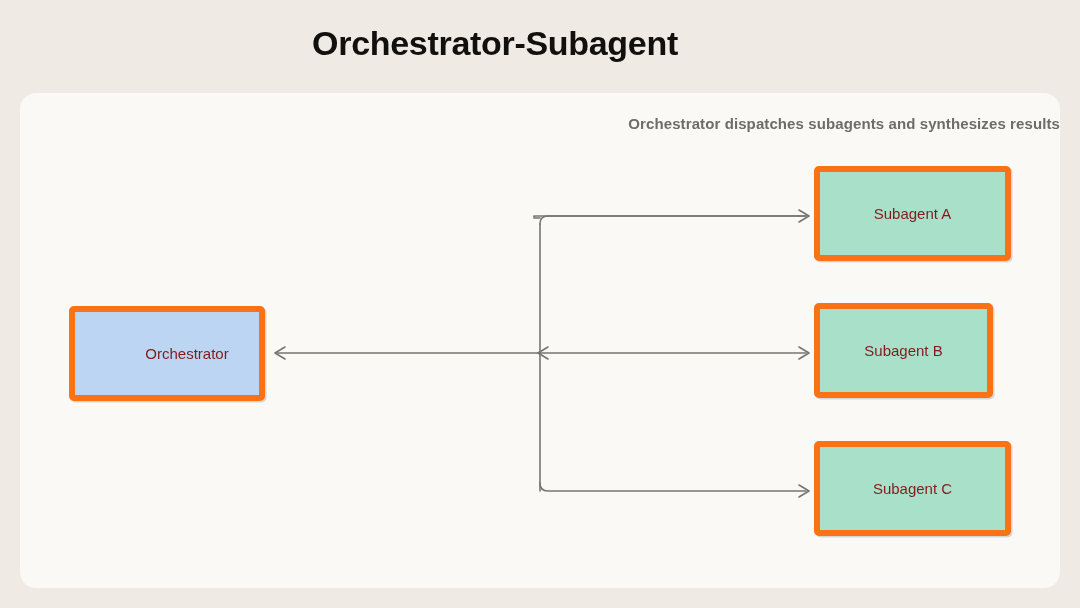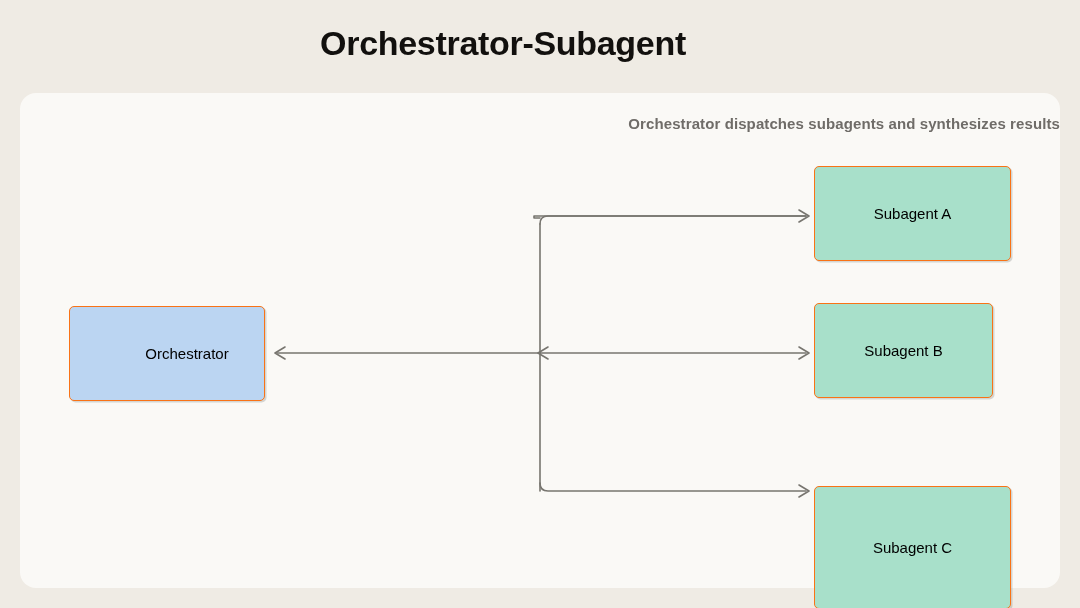--- a/index.html
+++ b/index.html
@@ -13,21 +13,21 @@
     font-family: "Liberation Sans", sans-serif;
     overflow: hidden;
   }
   #stage {
     position: relative;
     width: 1080px;
     height: 608px;
   }
   .title {
     position: absolute;
-    left: 8px;
+    left: 0;
     top: 24px;
     width: 990px;
     text-align: center;
     font-size: 34px;
     font-weight: bold;
     color: #12100e;
     letter-spacing: -0.3px;
   }
   .card {
     position: absolute;
@@ -52,27 +52,27 @@
   .edges {
     position: absolute;
     left: 0;
     top: 0;
     width: 1040px;
     height: 495px;
   }
   .node {
     position: absolute;
     box-sizing: border-box;
-    border: 1px solid #f97316;
+    border: 6px solid #f97316;
     border-radius: 5px;
     display: flex;
     align-items: center;
     justify-content: center;
     font-size: 15px;
-    color: #000000;
+    color: #7f1d1d;
     box-shadow: 1.5px 1.5px 0 rgba(130,128,124,0.30);
   }
   .node-orchestrator {
     left: 49px;
     top: 213px;
     width: 196px;
     height: 95px;
     background: #bbd5f2;
     padding-left: 40px;
   }
@@ -87,23 +87,22 @@
     left: 794px;
     top: 210px;
     width: 179px;
     height: 95px;
     background: #a8e0ca;
   }
   .node-sub-c {
     left: 794px;
     top: 348px;
     width: 197px;
-    height: 123px;
+    height: 95px;
     background: #a8e0ca;
-    margin-top: 45px;
   }
 </style>
 </head>
 <body>
 
 <div id="stage">
 
   <div class="title">Orchestrator-Subagent</div>
 
   <div class="card">

